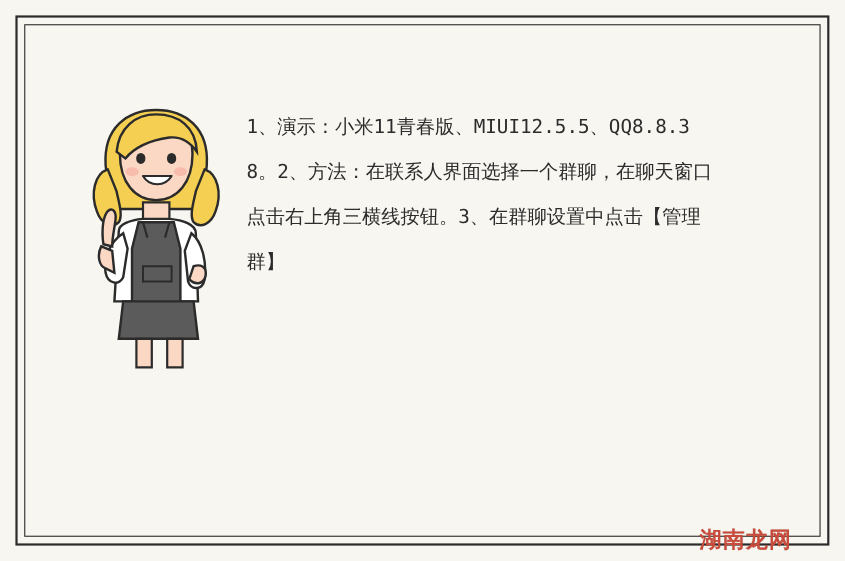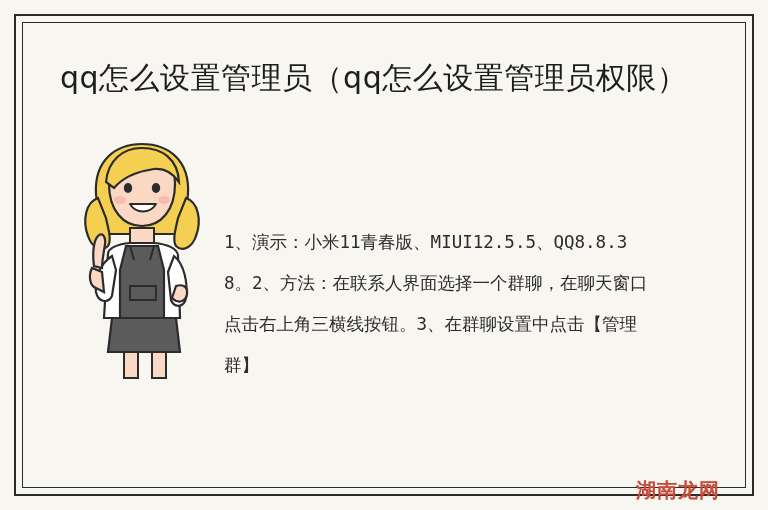--- a/index.html
+++ b/index.html
@@ -52,21 +52,21 @@
     font-size: 30px;
     line-height: 44px;
     color: #1d1d1d;
     font-weight: normal;
     letter-spacing: 0.5px;
     margin: 0;
     max-width: 640px;
   }
   .body-area {
     display: flex;
-    align-items: flex-end;
+    align-items: flex-start;
     margin-top: 36px;
   }
   .illustration {
     width: 150px;
     flex: 0 0 150px;
     height: 250px;
     position: relative;
     margin-left: 8px;
   }
   .article-text {
@@ -103,21 +103,20 @@
 </style>
 </head>
 <body>
 
 <div class="page">
   <div class="outer-border"></div>
   <div class="inner-border"></div>
 
   <div class="content">
 
-    <h1 class="title">qq怎么设置管理员（qq怎么设置管理员权限）</h1>
 
     <div class="body-area">
 
       <div class="illustration">
         <svg class="person" width="150" height="250" viewBox="0 0 150 250" xmlns="http://www.w3.org/2000/svg">
 
           <path d="M28 58 C26 24 48 8 74 8 C100 8 122 24 120 58 C119 78 112 92 108 98 L40 98 C36 92 29 78 28 58 Z" fill="#f5cf52" stroke="#2b2b2b" stroke-width="2.2"></path>
 
           <path d="M30 62 C18 66 14 84 20 100 C24 112 34 116 40 110 C44 104 40 92 38 82 Z" fill="#f5cf52" stroke="#2b2b2b" stroke-width="2.2"></path>
 

